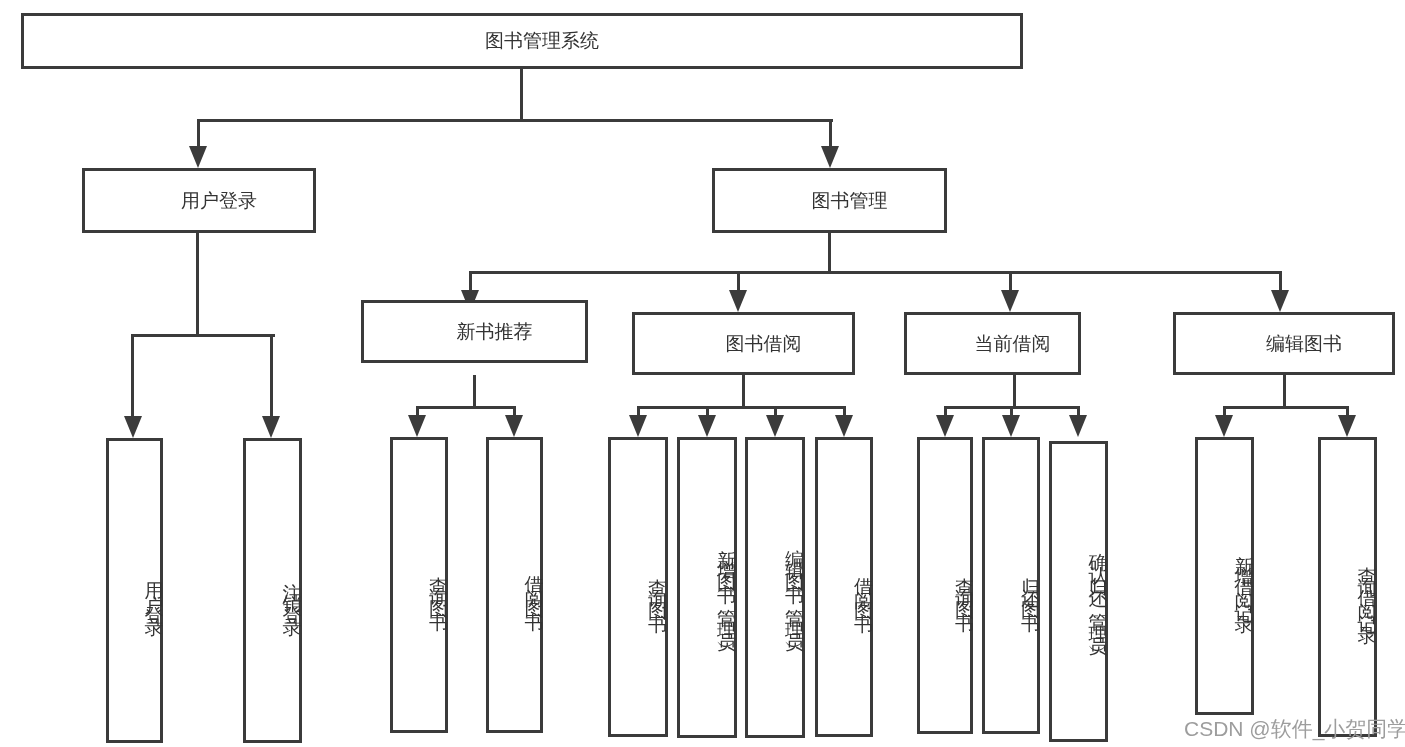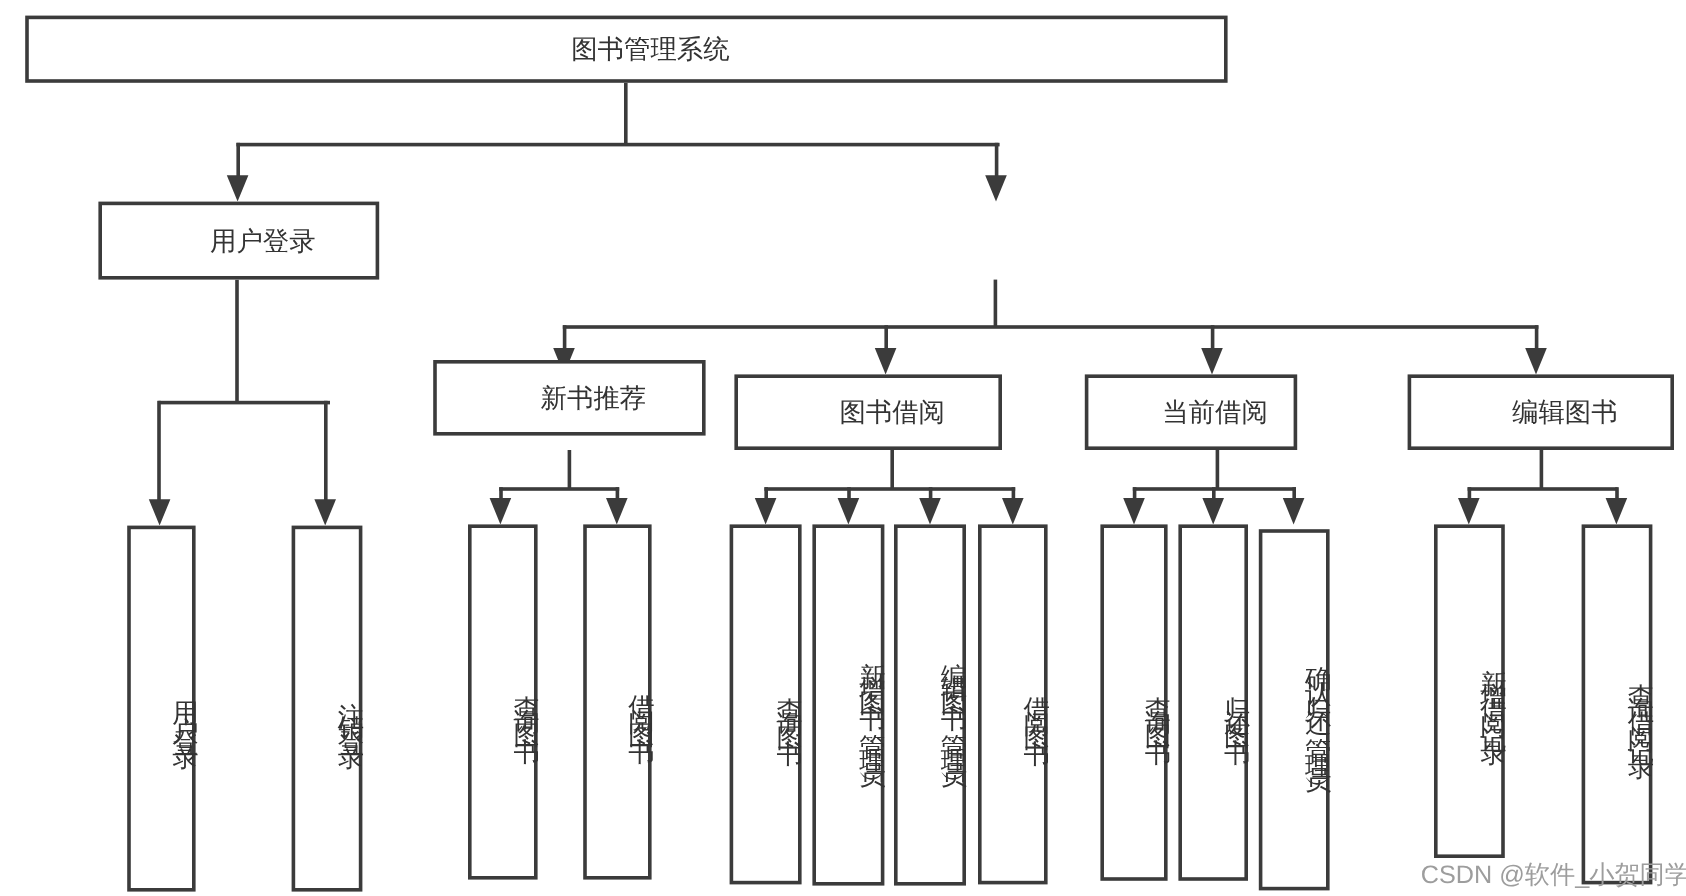--- a/index.html
+++ b/index.html
@@ -21,21 +21,21 @@
     overflow: hidden;
   }
   .box {
     position: absolute;
     border: 3px solid var(--box-border);
     background: var(--box-bg);
     color: var(--text);
     display: flex;
     align-items: center;
     justify-content: center;
-    font-size: 22px;
+    font-size: 19px;
     z-index: 2;
     padding-left: 40px;
   }
   .vbox .vtext {
     writing-mode: vertical-rl;
     text-orientation: mixed;
     letter-spacing: 12px;
     line-height: 1;
     white-space: nowrap;
   }
@@ -73,20 +73,23 @@
 
   <div class="vline" style="left:520px;top:69px;width:3px;height:51px"></div>
   <div class="hline" style="left:197px;top:119px;width:636px;height:3px"></div>
   <div class="vline" style="left:197px;top:119px;width:3px;height:30px"></div>
   <div class="arr" style="left:189px;top:146px"></div>
   <div class="vline" style="left:829px;top:119px;width:3px;height:30px"></div>
   <div class="arr" style="left:821px;top:146px"></div>
 
   <div class="box" style="left:82px;top:168px;width:234px;height:65px">
     <span>用户登录</span>
+  </div>
+  <div class="box" style="left:712px;top:168px;width:235px;height:65px">
+    <span>图书管理</span>
   </div>
 
   <div class="vline" style="left:196px;top:233px;width:3px;height:102px"></div>
   <div class="hline" style="left:132px;top:334px;width:143px;height:3px"></div>
   <div class="vline" style="left:131px;top:334px;width:3px;height:84px"></div>
   <div class="arr" style="left:124px;top:416px"></div>
   <div class="vline" style="left:270px;top:334px;width:3px;height:84px"></div>
   <div class="arr" style="left:262px;top:416px"></div>
 
   <div class="vline" style="left:828px;top:233px;width:3px;height:39px"></div>
@@ -96,21 +99,21 @@
   <div class="vline" style="left:737px;top:271px;width:3px;height:21px"></div>
   <div class="arr" style="left:729px;top:290px"></div>
   <div class="vline" style="left:1009px;top:271px;width:3px;height:21px"></div>
   <div class="arr" style="left:1001px;top:290px"></div>
   <div class="vline" style="left:1279px;top:271px;width:3px;height:21px"></div>
   <div class="arr" style="left:1271px;top:290px"></div>
 
   <div class="box" style="left:361px;top:300px;width:227px;height:63px">
     <span>新书推荐</span>
   </div>
-  <div class="box" style="left:612px;top:312px;width:223px;height:63px">
+  <div class="box" style="left:632px;top:312px;width:223px;height:63px">
     <span>图书借阅</span>
   </div>
   <div class="box" style="left:904px;top:312px;width:177px;height:63px">
     <span>当前借阅</span>
   </div>
   <div class="box" style="left:1173px;top:312px;width:222px;height:63px">
     <span>编辑图书</span>
   </div>
 
   <div class="vline" style="left:473px;top:375px;width:3px;height:32px"></div>

